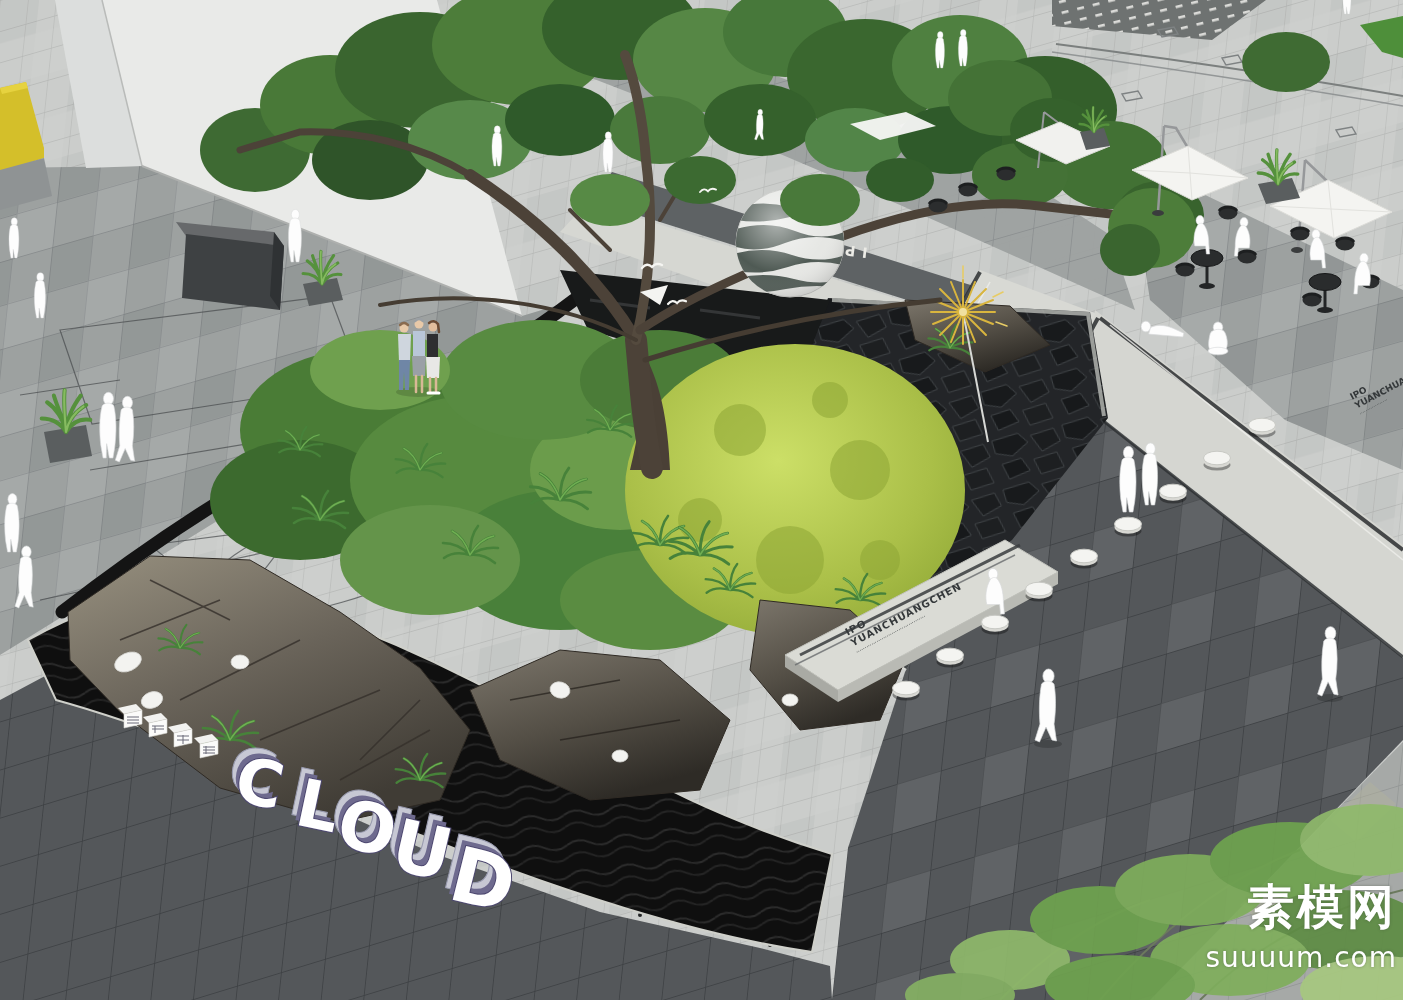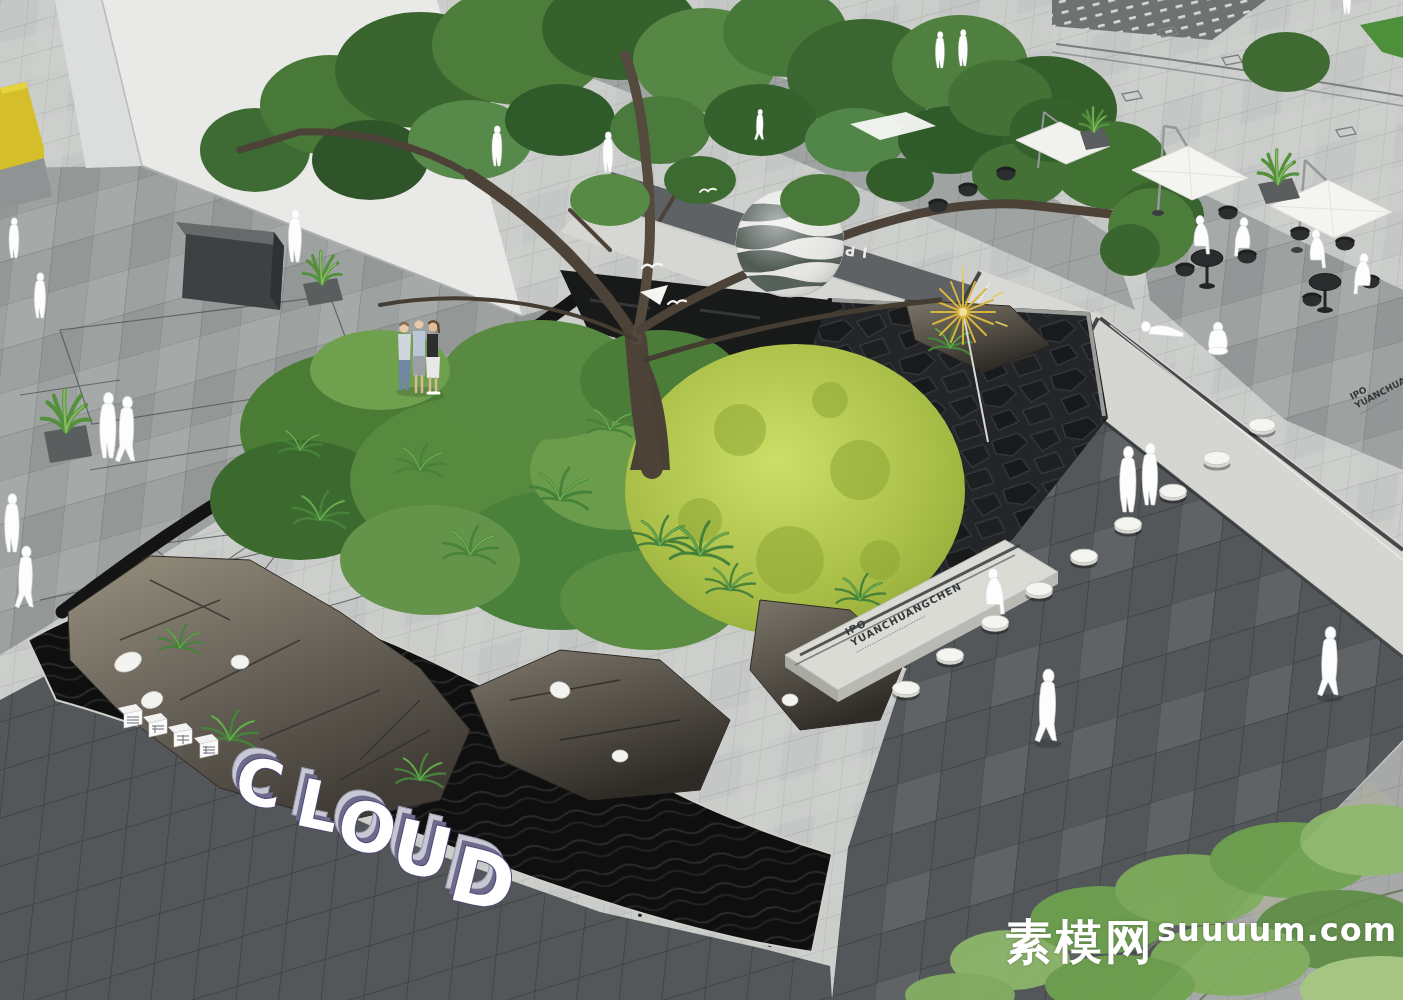--- a/index.html
+++ b/index.html
@@ -7,24 +7,24 @@
         font-family:"DejaVu Sans",sans-serif;}
   .wrap svg{position:absolute;left:0;top:0;}
   .ins{font-family:"DejaVu Sans",sans-serif;font-weight:700;fill:#34383a;}
   .ins-dots{font-family:"DejaVu Sans",sans-serif;fill:#3c4042;}
   .inlay{font-family:"DejaVu Sans",sans-serif;font-weight:700;fill:#ecebe6;letter-spacing:7px;}
   .lt{font-family:"DejaVu Sans",sans-serif;font-weight:800;}
   .lt-back{fill:#c7c8d4;stroke:#989aae;stroke-width:1;}
   .lt-mid{fill:#6e6a8e;}
   .lt-face{fill:#ffffff;stroke:#4d4870;stroke-width:2;paint-order:stroke;}
   .watermark{position:absolute;right:6px;bottom:26px;color:#ffffff;
-             display:flex;align-items:flex-start;gap:2px;
-             text-shadow:0 0 3px rgba(60,70,55,.45);white-space:nowrap;}
+             display:flex;align-items:flex-end;gap:2px;
+             text-shadow:0 0 3px rgba(60,70,55,.45);white-space:nowrap;flex-direction:column;}
   .wm-cn{font-size:47px;font-weight:700;letter-spacing:3px;}
-  .wm-latin{font-size:32px;font-weight:700;letter-spacing:1px;}
+  .wm-latin{font-size:28px;font-weight:400;letter-spacing:1px;}
 </style>
 </head>
 <body>
 
 <div class="wrap">
 <svg width="1403" height="1000" viewBox="0 0 1403 1000" xmlns="http://www.w3.org/2000/svg">
   <defs>
     <pattern id="patL" width="30" height="30" patternUnits="userSpaceOnUse" patternTransform="rotate(-16) skewX(-22)">
       <rect width="30" height="30" fill="#cbcdcb"></rect>
       <path d="M0,0 H30 M0,0 V30" stroke="#b5b7b5" stroke-width="1.2" fill="none"></path>

